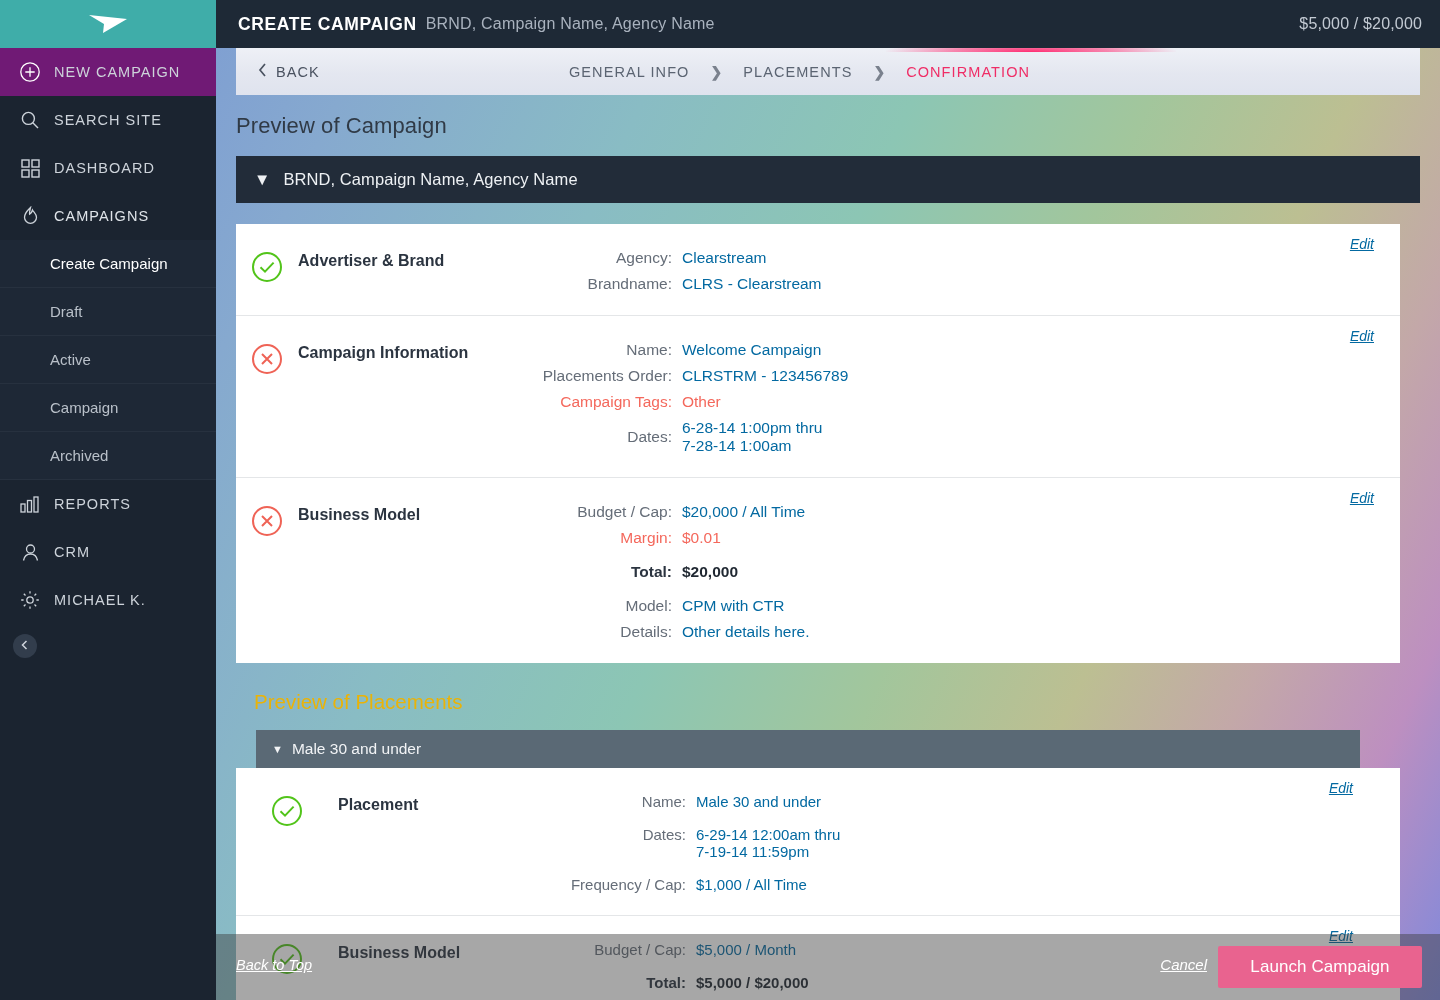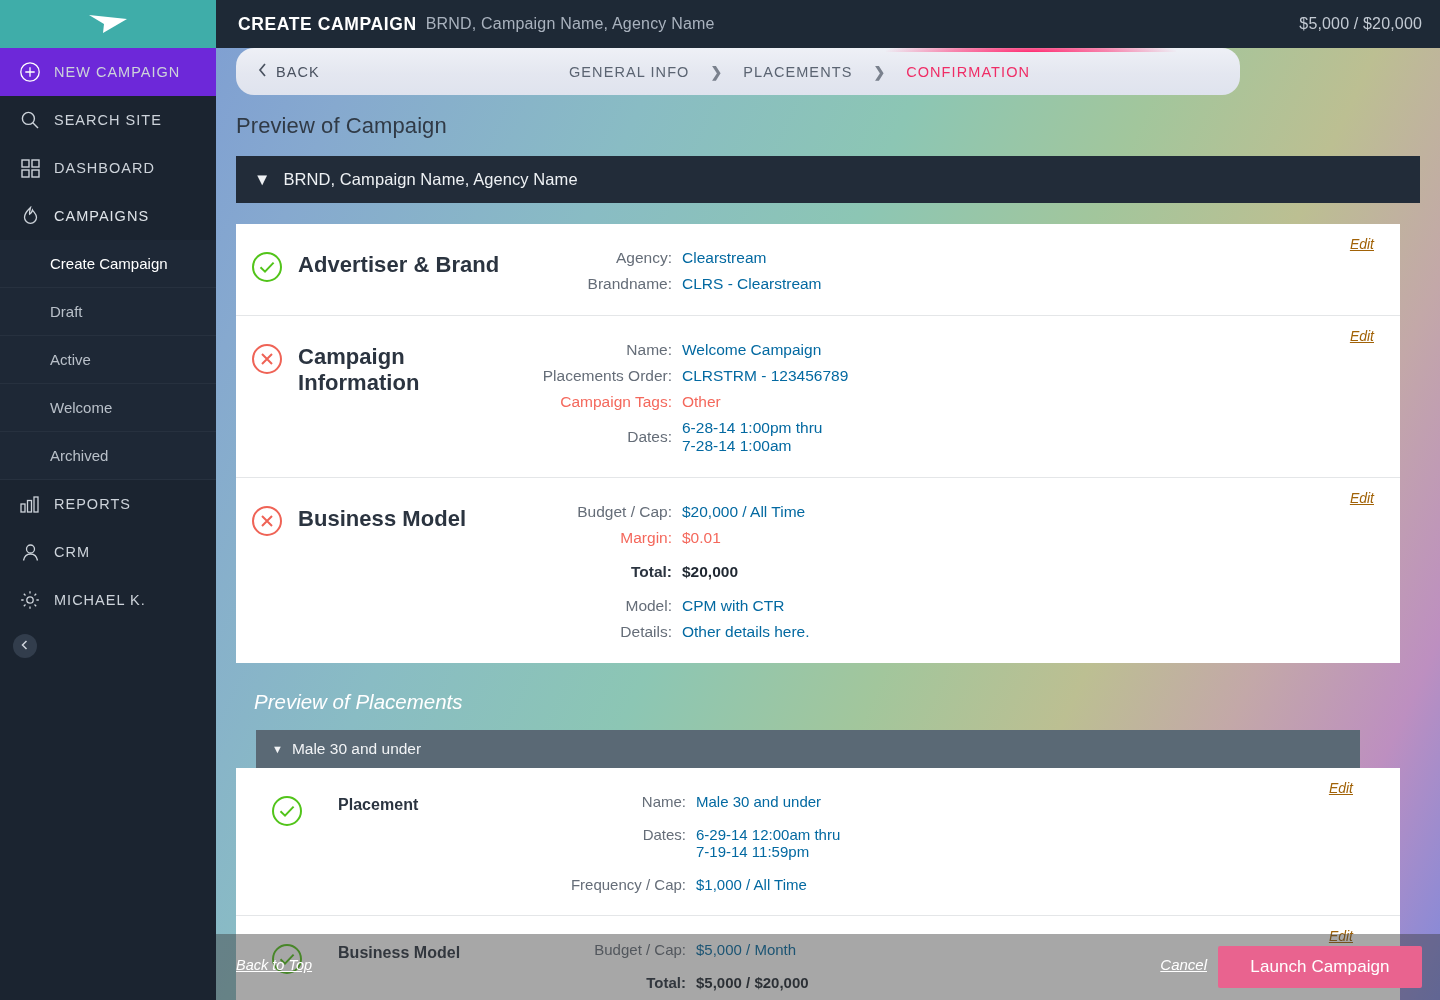--- a/index.html
+++ b/index.html
@@ -51,21 +51,21 @@
   .nav-primary{
     display:flex; align-items:center; height:48px; padding:0 0 0 14px;
     color:#d9dde2; letter-spacing:.06em; font-size:14.5px;
     cursor:pointer; position:relative;
   }
   .nav-primary .ico{
     width:32px; min-width:32px; display:flex; align-items:center; justify-content:center;
     margin-right:8px;
   }
   .nav-new{
-    background:#6d28d9; color:#fff; height:48px;
+    background:#701a75; color:#fff; height:48px;
   }
   .nav-new .lbl{ color:#fff; }
   .nav-primary .lbl{ font-size:14.5px; letter-spacing:.07em; color:#cdd3da; }
   .nav-primary.active-group .lbl{ color:#dfe4e9; }
 
   .subnav{ background:#1e2836; }
   .subnav-item{
     height:48px; display:flex; align-items:center; padding-left:50px;
     color:#b9c0c9; font-size:15px; cursor:pointer;
     border-bottom:1px solid #27313f;
@@ -89,23 +89,23 @@
   }
   .topbar .t-sub{
     color:#a9b2be; font-size:16px; margin-left:9px; letter-spacing:.012em;
   }
   .topbar .t-budget{
     margin-left:auto; color:#c3cad3; font-size:16px; letter-spacing:.01em;
   }
 
   
   .crumbbar{
-    position:absolute; left:236px; top:48px; width:1004px; height:47px;
+    position:absolute; left:236px; top:48px; width:1184px; height:47px;
     background:linear-gradient(180deg,#eef0f6 0%,#e4e7f0 55%,#dfe3ee 100%);
-    z-index:28; display:flex; align-items:center;border-radius:18px;
+    z-index:28; display:flex; align-items:center;
   }
   .crumb-glow{
     position:absolute; left:236px; top:40px; width:1184px; height:12px;
     z-index:29; pointer-events:none; overflow:hidden;
   }
   .crumb-glow i{
     position:absolute; left:650px; top:0px; width:290px; height:12px;
     background:radial-gradient(ellipse at 50% 100%, #ff2d72 0%, rgba(255,45,114,.55) 38%, rgba(255,45,114,0) 72%);
     display:block;
   }
@@ -142,42 +142,42 @@
   }
 
   .sec{
     display:flex; position:relative; padding:25px 0 22px 0;
     border-bottom:1px solid #e4e6e8;
   }
   .sec:last-child{ border-bottom:none; }
   .sec .status{ width:62px; min-width:62px; display:flex; justify-content:center;
     padding-top:2px; }
   .sec .sec-title{
-    width:208px; min-width:208px; font-size:22px; font-weight:bold; color:#2b3440;
+    width:208px; min-width:208px; font-size:16px; font-weight:bold; color:#2b3440;
     padding-top:3px; letter-spacing:.002em;
   }
   .kv{ flex:1; }
   .kv-row{ display:flex; margin-bottom:8px; }
   .kv-row:last-child{ margin-bottom:0;align-items:center; }
   .kv-k{
     width:166px; min-width:166px; text-align:right; color:#656d78;
     font-size:15.5px; padding-right:0;
   }
   .kv-v{ padding-left:10px; color:#0369a1; font-size:15.5px; }
   .kv-row.warn .kv-k, .kv-row.warn .kv-v{ color:#f4685c; }
   .kv-row.total .kv-k{ color:#2b3440; font-weight:bold; }
   .kv-row.total .kv-v{ color:#1f2731; font-weight:bold; }
   .kv-v .ln2{ display:block; }
   .edit-link{
-    position:absolute; right:26px; top:12px; color:#a16207; font-size:14px;
+    position:absolute; right:26px; top:12px; color:#0369a1; font-size:14px;
     font-style:italic; text-decoration:underline; cursor:pointer;
   }
 
   .sub-h1{
-    margin:27px 0 0 38px; font-size:20.5px; color:#ffffff; font-weight:normal;font-style:italic;
+    margin:27px 0 0 38px; font-size:20.5px; color:#eab308; font-weight:normal;
   }
   .plc-head{
     margin:16px 0 0 40px; width:1104px; height:38px; background:#5a6975;
     display:flex; align-items:center; color:#f2f4f6; font-size:15.5px;
     cursor:pointer;
   }
   .plc-head .caret{ margin:0 9px 0 16px; font-size:11px; }
   .card2{
     margin:0 0 0 20px; width:1164px; background:#ffffff;
   }
@@ -268,21 +268,21 @@
       <div class="subnav-item current">
           <span>Create Campaign</span>
         </div>
       <div class="subnav-item">
           <span>Draft</span>
         </div>
       <div class="subnav-item">
           <span>Active</span>
         </div>
       <div class="subnav-item">
-          <span>Welcome</span>
+          <span>Campaign</span>
         </div>
       <div class="subnav-item">
           <span>Archived</span>
         </div>
     </div>
 
     <div class="nav-primary">
       <span class="ico">
         <svg width="20" height="17" viewBox="0 0 20 17">
             <rect x="1" y="8" width="4" height="8" fill="none" stroke="#cdd3da" stroke-width="1.3"></rect>

